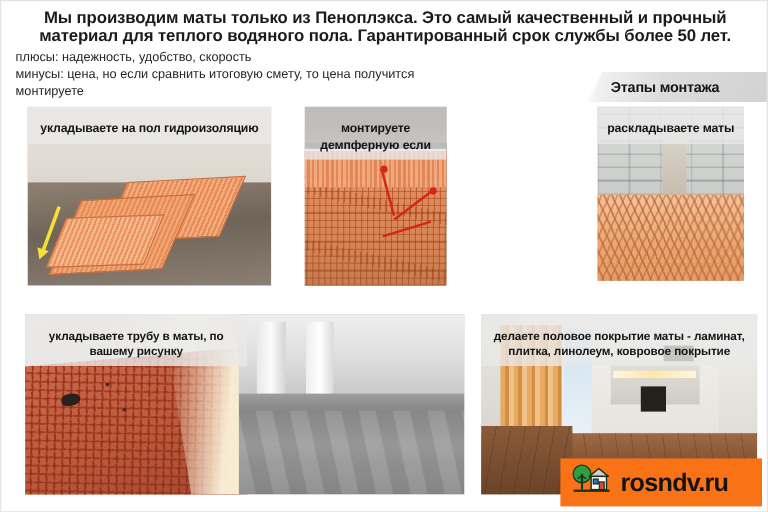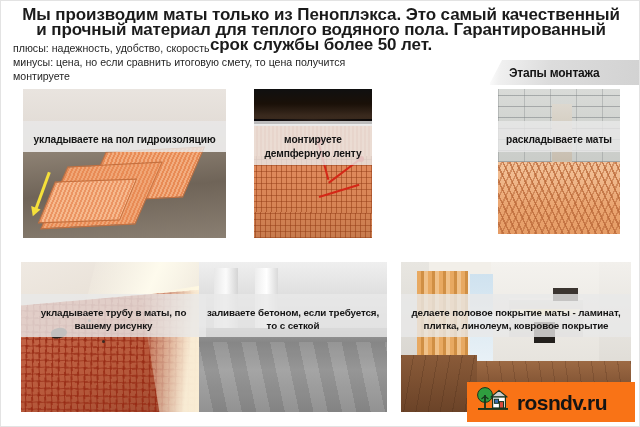--- a/index.html
+++ b/index.html
@@ -21,21 +21,21 @@
     overflow: hidden;
   }
 
   
   .hdr-title {
     position: absolute;
     left: 18px;
     top: 6px;
     width: 604px;
     text-align: center;
-    font-size: 17px;
+    font-size: 14px;
     font-weight: bold;
     line-height: 15px;
     color: #1b1b1b;
     letter-spacing: -0.1px;
   }
   .hdr-line {
     position: absolute;
     left: 12px;
     font-size: 10.6px;
     line-height: 14px;
@@ -92,21 +92,20 @@
     width: 100%;
     text-align: center;
     font-size: 10.2px;
     font-weight: bold;
     line-height: 13.5px;
     color: #141414;
     padding: 12px 3px 5px 3px;
     background: rgba(232,232,232,0.80);
     z-index: 9;
     letter-spacing: -0.1px;
-    margin-top: 32px;
   }
   .cap-sm { font-size: 9.8px; line-height: 13px; }
 
   
   #p1 { left:22px;  top:88px;  width:203px; height:149px; }
   #p2 { left:253px; top:88px;  width:118px; height:149px; }
   #p3 { left:497px; top:88px;  width:122px; height:145px;text-decoration:underline; }
   #p4 { left:20px;  top:261px; width:185px; height:150px; }
   #p5 { left:198px; top:261px; width:188px; height:150px; }
   #p6 { left:400px; top:261px; width:230px; height:150px; }
@@ -284,21 +283,21 @@
       <div class="p2-band"></div>
       <div class="p2-rail"></div>
       <div class="p2-grid"></div>
       <div class="p2-top"></div>
       <div class="p2-dot" style="left:53%; top:33%;"></div>
       <div class="p2-dot" style="left:88%; top:45%;"></div>
       <div class="p2-arrow" style="left:54%; top:34%; width:40px; transform:rotate(75deg);"></div>
       <div class="p2-arrow" style="left:55%; top:72%; width:42px; transform:rotate(-17deg);"></div>
       <div class="p2-arrow" style="left:89%; top:47%; width:38px; transform:rotate(143deg);"></div>
     </div>
-    <div class="caption">монтируете демпферную ленту</div>
+    <div class="caption">монтируете демпферную если</div>
   </div>
 
   <div class="panel" id="p3">
     <div class="photo">
       <div class="p3-wall"></div>
       <div class="p3-col"></div>
       <div class="p3-floor"></div>
     </div>
     <div class="caption">раскладываете маты</div>
   </div>
@@ -317,21 +316,20 @@
   </div>
 
   <div class="panel" id="p5">
     <div class="photo">
       <div class="p5-wall"></div>
       <div class="p5-col1"></div>
       <div class="p5-col2"></div>
       <div class="p5-base"></div>
       <div class="p5-floor"></div>
     </div>
-    <div class="caption cap-sm">заливаете бетоном, если требуется, то с сеткой</div>
   </div>
 
   <div class="panel" id="p6">
     <div class="photo">
       <div class="p6-bg"></div>
       <div class="p6-wallL"></div>
       <div class="p6-wallC"></div>
       <div class="p6-wallR"></div>
       <div class="p6-win"></div>
       <div class="p6-curt"></div>

